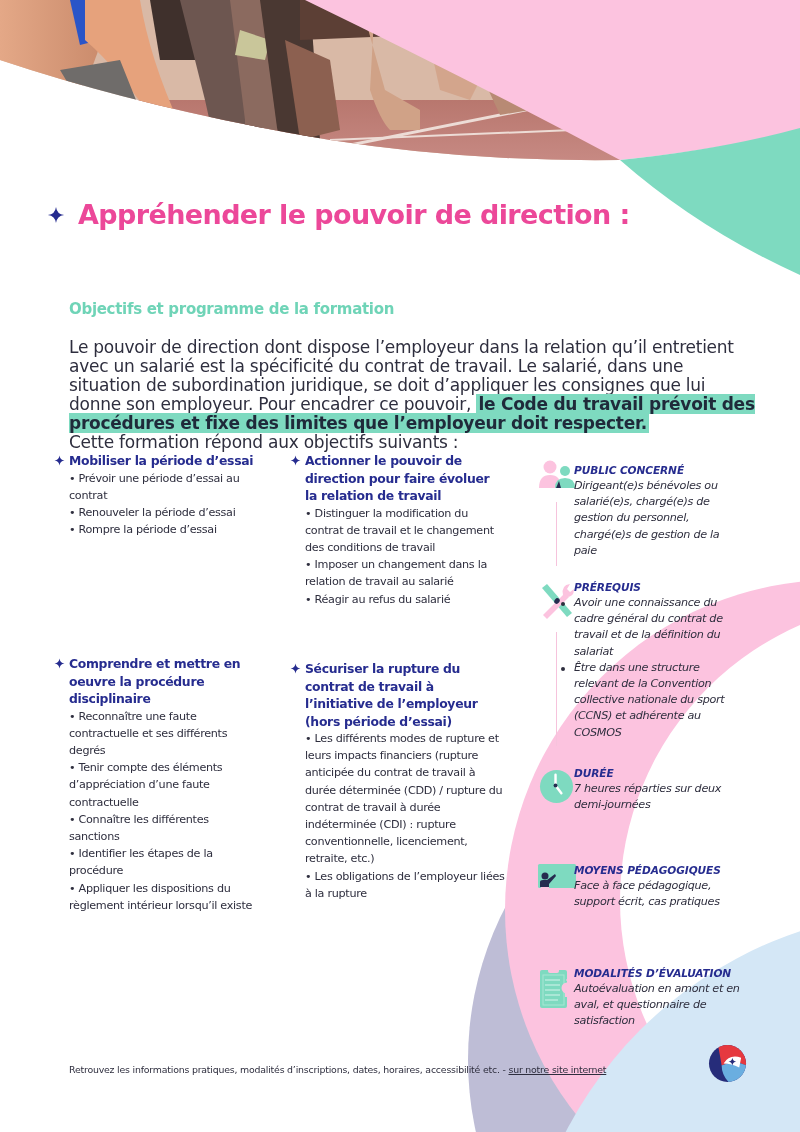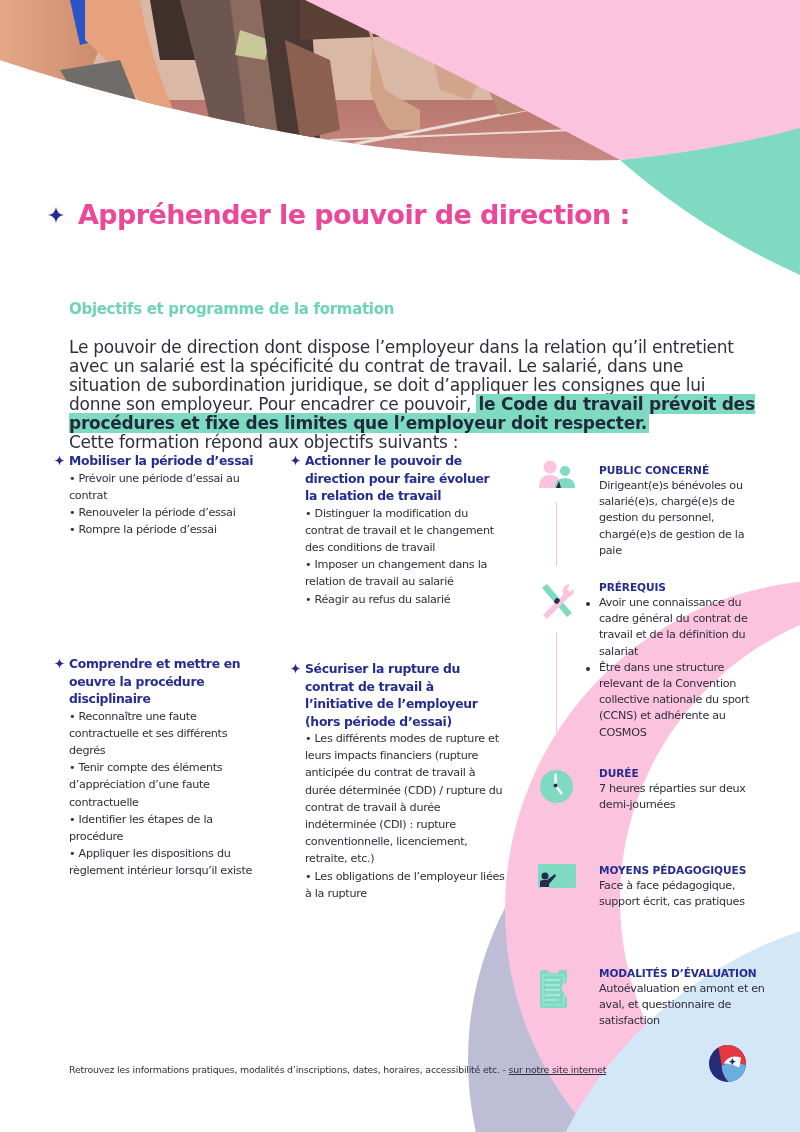--- a/index.html
+++ b/index.html
@@ -19,21 +19,21 @@
            letter-spacing: -0.25px; z-index: 2; }
   .intro .hl { background: #7edac0; font-weight: bold; color: #1f2a3a; padding: 0 2px; }
 
   .obj { position: absolute; z-index: 2; }
   .obj .star { position: absolute; left: -15px; top: 3px; width: 11px; height: 11px; }
   .obj h3 { color: #262c8f; font-size: 12.4px; line-height: 17.5px; font-weight: bold; letter-spacing: -0.3px; }
   .obj ul { list-style: none; }
   .obj li { font-size: 11.2px; line-height: 17.2px; color: #2e2e3e; letter-spacing: -0.3px; }
   .obj li::before { content: "• "; }
 
-  .info { position: absolute; left: 599px; width: 170px; z-index: 2; }
+  .info { position: absolute; left: 574px; width: 170px; z-index: 2; font-style: italic; }
   .info h4 { color: #262c8f; font-size: 10.6px; font-weight: bold; letter-spacing: -0.1px; line-height: 15px; }
   .info p { font-size: 11.2px; line-height: 16.2px; color: #2e2e3e; letter-spacing: -0.3px; }
   .info ul { list-style: none; margin-left: -14px; }
   .info ul li { position: relative; padding-left: 14px; font-size: 11.2px; line-height: 16.2px; color: #2e2e3e; letter-spacing: -0.3px; }
   .info ul li::before { content: ""; position: absolute; left: 1px; top: 7px; width: 4px; height: 4px; border-radius: 50%; background: #2e2e3e; }
 
   .icon { position: absolute; z-index: 2; }
   .vline { position: absolute; left: 556px; width: 1px; background: #f6c3dc; z-index: 2; }
 
   .footer { position: absolute; left: 69px; top: 1064px; font-size: 9.4px; color: #2e2e3e; letter-spacing: -0.2px; z-index: 2; }
@@ -135,20 +135,21 @@
 </div>
 
 <div class="obj" style="left:69px; top:655px; width:190px;">
   <svg class="star" viewBox="0 0 20 20">
       <path d="M10,1 Q11,9 19,10 Q11,11 10,19 Q9,11 1,10 Q9,9 10,1 Z" fill="#262c8f"></path>
     </svg>
   <h3>Comprendre et mettre en oeuvre la procédure disciplinaire</h3>
   <ul>
     <li>Reconnaître une faute contractuelle et ses différents degrés</li>
     <li>Tenir compte des éléments d’appréciation d’une faute contractuelle</li>
+    <li>Connaître les différentes sanctions</li>
     <li>Identifier les étapes de la procédure</li>
     <li>Appliquer les dispositions du règlement intérieur lorsqu’il existe</li>
   </ul>
 </div>
 
 <div class="obj" style="left:305px; top:660px; width:200px;">
   <svg class="star" viewBox="0 0 20 20">
       <path d="M10,1 Q11,9 19,10 Q11,11 10,19 Q9,11 1,10 Q9,9 10,1 Z" fill="#262c8f"></path>
     </svg>
   <h3>Sécuriser la rupture du contrat de travail à l’initiative de l’employeur (hors période d’essai)</h3>

